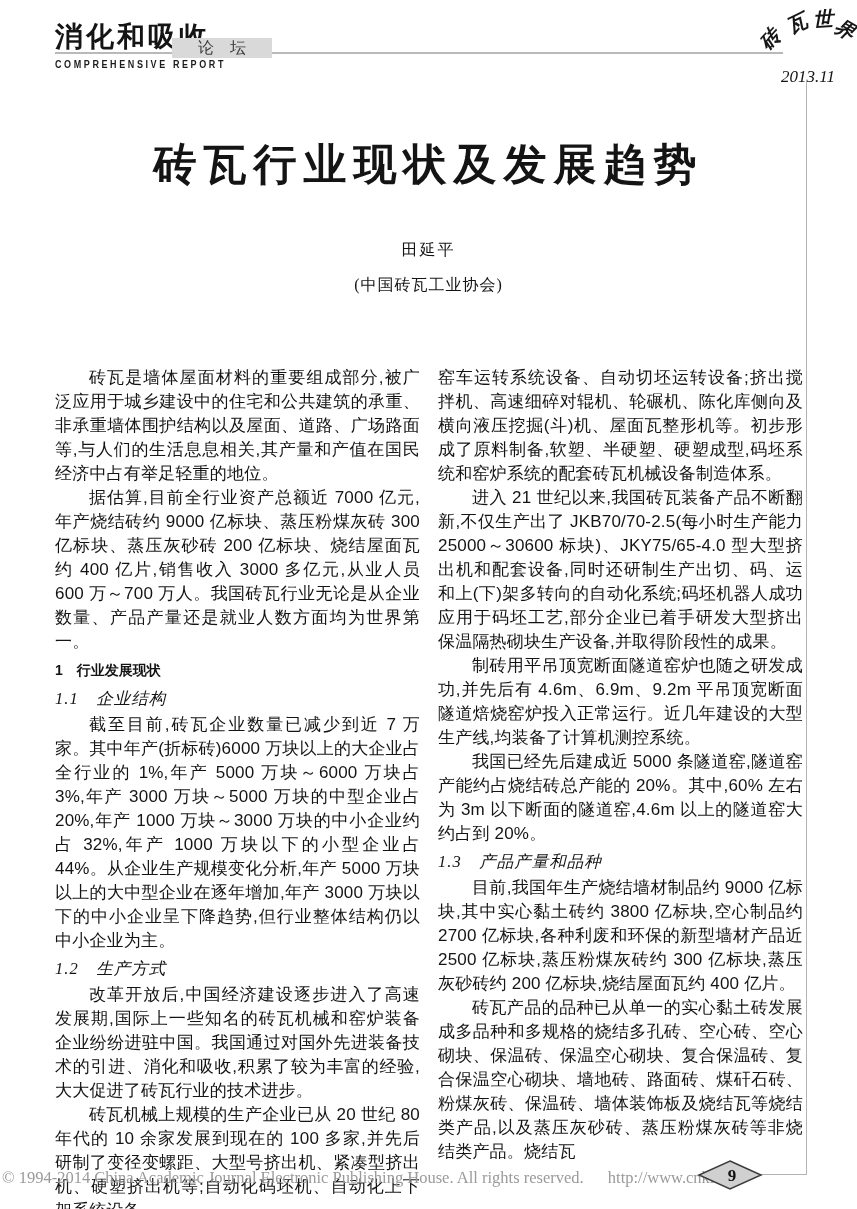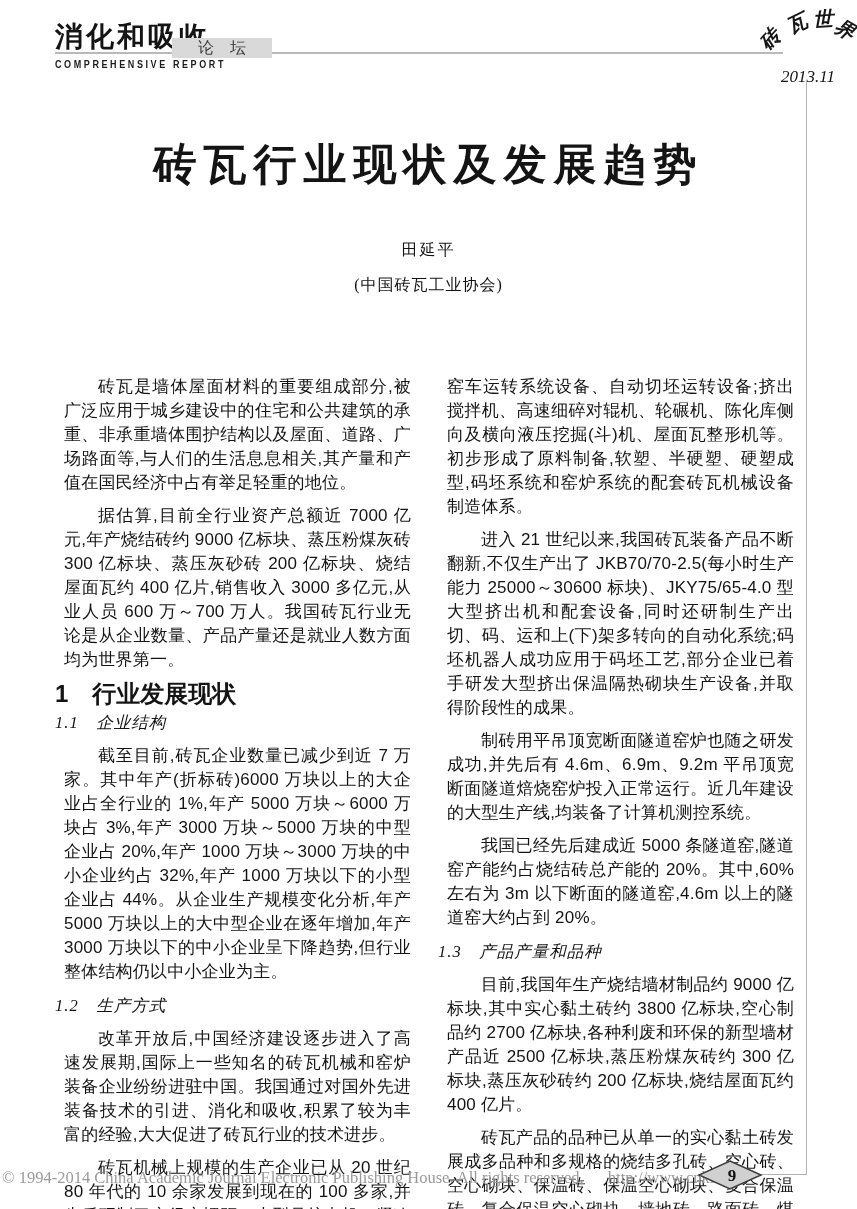--- a/index.html
+++ b/index.html
@@ -25,23 +25,23 @@
   .jc3 { left:835px; top:16px; transform:rotate(30deg); }
   .issue { position:absolute; left:781px; top:67px; font-family:"Liberation Serif", serif; font-style:italic; font-size:17px; }
   .vrule { position:absolute; left:806px; top:80px; width:1px; height:1094px; background:#b3b3b3; }
   
   .title { position:absolute; left:55px; top:136px; width:747px; text-align:center; font-size:43px; font-weight:bold; letter-spacing:7px; }
   .author { position:absolute; left:55px; top:240px; width:747px; text-align:center; font-size:16px; font-family:"Liberation Serif", serif; letter-spacing:2px; }
   .affiliation { position:absolute; left:55px; top:275px; width:747px; text-align:center; font-size:16px; font-family:"Liberation Serif", serif; letter-spacing:1px; }
   
   .columns { position:absolute; left:55px; top:366px; width:748px; display:flex; gap:18px; }
   .col { width:365px; }
-  .para { margin:9px; font-size:17px; line-height:24px; text-align:justify; text-indent:2em; letter-spacing:0.2px; }
+  .para { margin:0; font-size:17px; line-height:24px; text-align:justify; text-indent:2em; letter-spacing:0.2px; }
   .para.cont { text-indent:0; }
-  .h1 { margin:3px 0 2px 0; font-size:24px; font-weight:bold; line-height:26px; }
+  .h1 { margin:3px 0 2px 0; font-size:14px; font-weight:bold; line-height:26px; }
   .h2 { margin:3px 0 2px 0; font-size:16.5px; font-weight:normal; font-style:italic; font-family:"Liberation Serif", serif; line-height:25px; letter-spacing:1px; }
   
   .copyright { position:absolute; left:2px; top:1168px; font-family:"Liberation Serif", serif; font-size:16.5px; color:#9a9a9a; white-space:nowrap; }
   .copyright .url { margin-left:20px; }
   .badge-connector { position:absolute; left:756px; top:1174px; width:51px; height:1px; background:#b3b3b3; }
   .page-badge { position:absolute; left:697px; top:1160px; width:66px; height:30px; }
 </style>
 </head>
 <body>
 

